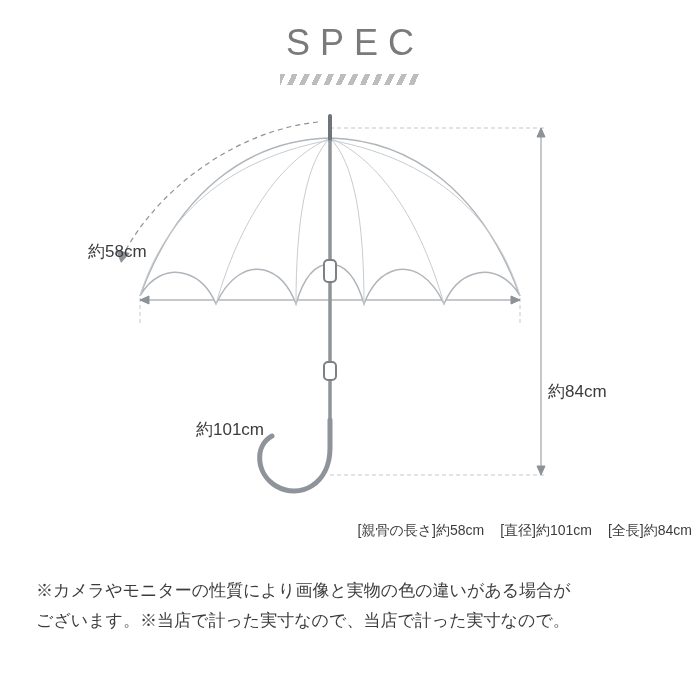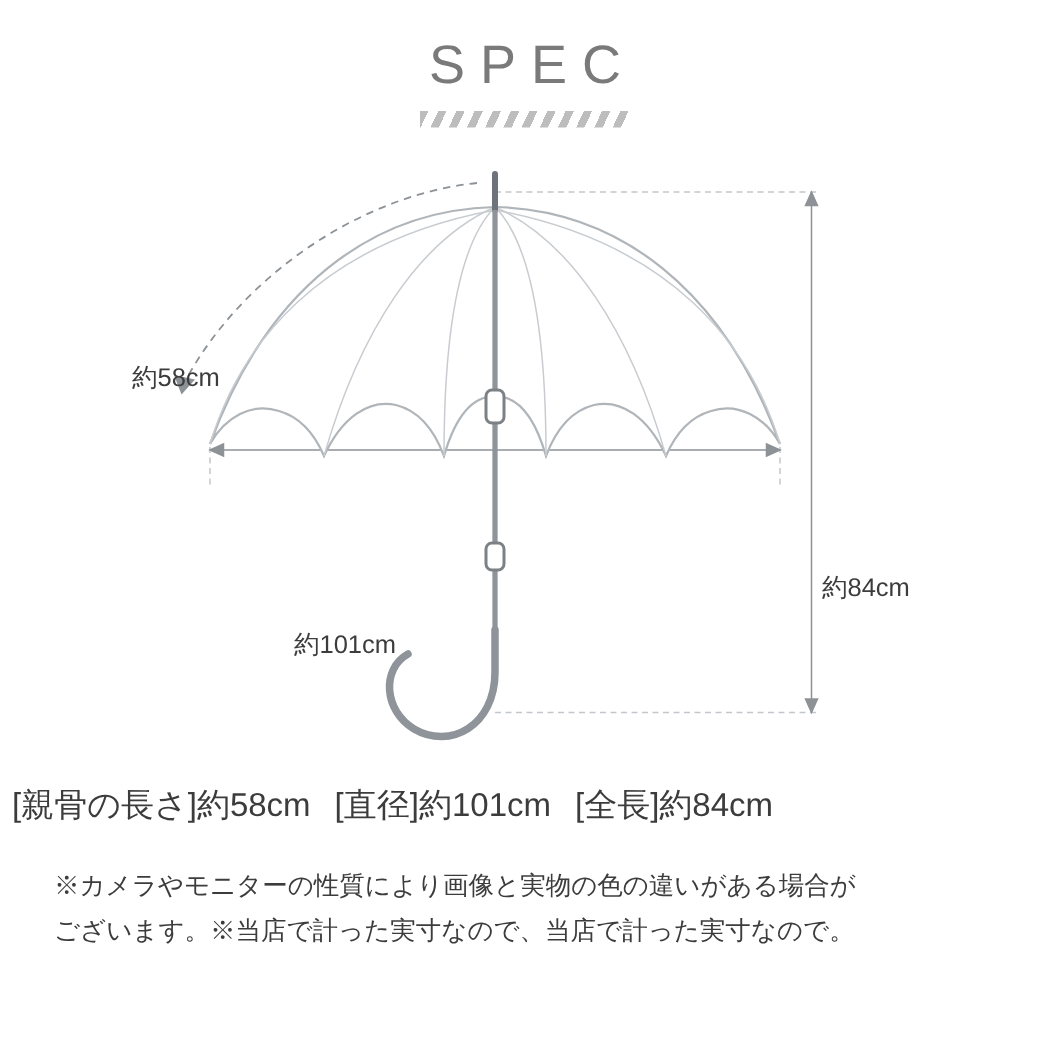--- a/index.html
+++ b/index.html
@@ -72,22 +72,22 @@
   #label-rib   { left: 88px;  top: 140px; }
   #label-diam  { left: 196px; top: 318px; }
   #label-total { left: 548px; top: 280px; text-align: right; }
 
   
   .spec-summary {
     position: absolute;
     top: 522px;
     left: 0;
     width: 700px;
-    text-align: left;
-    font-size: 22px;
+    text-align: right;
+    font-size: 14px;
     color: #3c3c3c;
   }
   .spec-summary span { margin: 0 8px; }
 
   
   .footnote {
     position: absolute;
     top: 576px;
     left: 36px;
     width: 630px;

